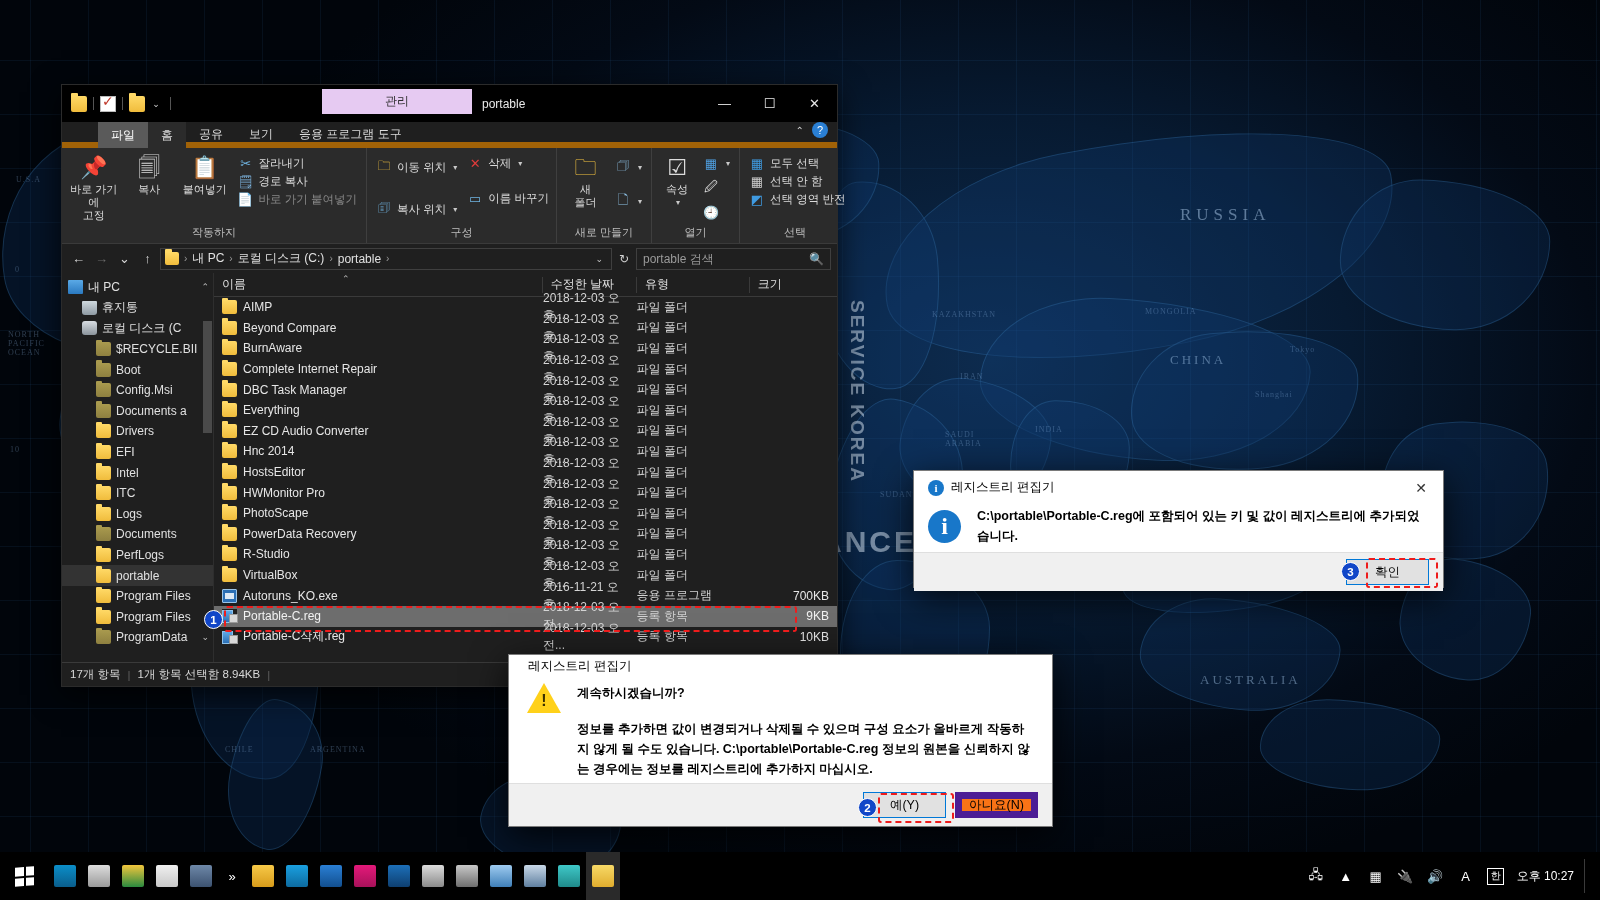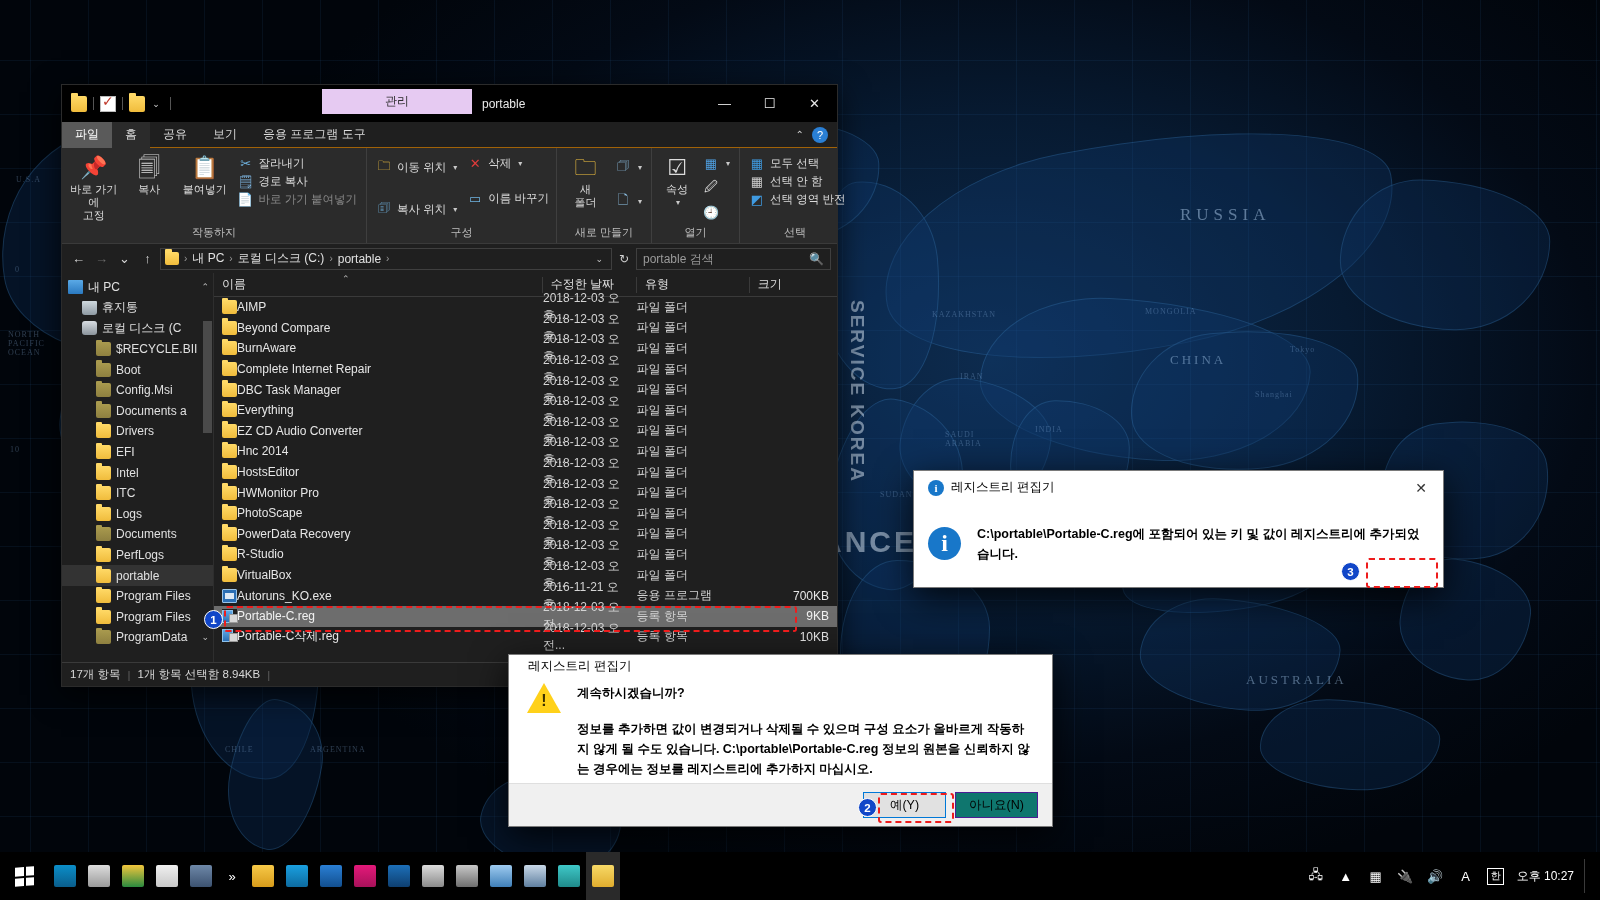--- a/index.html
+++ b/index.html
@@ -107,23 +107,24 @@
   }
   .wbtns { position:absolute; right:0; top:0; display:flex; height:37px; }
   .wbtn {
     width:45px; height:37px; display:flex; align-items:center; justify-content:center;
     color:#e8e8e8; font-size:13px;
   }
 
   
   .tabstrip {
     height: 26px; background:#1f1f1f;
-    display:flex; align-items:center;
+    display:flex; align-items:flex-start;
     position:relative;
-    border-bottom: 1px solid #a16207;
+    border-bottom: 6px solid #a16207;
+    padding-left: 36px;
   }
   .tab {
     padding: 4px 13px 5px; font-size:12px; color:#dcdcdc;
     line-height: 16px;
   }
   .tab.file { background:#5a5a5a; color:#fff; height:26px; display:flex; align-items:center; }
   .tab.active { background:#2b2b2b; height:26px; display:flex; align-items:center; }
   .tab-right { margin-left:auto; display:flex; align-items:center; gap:8px; padding-right:9px; }
   .help-circle {
     width:16px; height:16px; border-radius:50%;
@@ -218,21 +219,21 @@
     position:relative;
   }
   .colhead .c { padding-left:8px; border-left:1px solid #3a3a3a; height:16px; display:flex; align-items:center; }
   .colhead .c:first-child { border-left:0; }
   .sortmark { position:absolute; left:128px; top:1px; color:#b8b8b8; font-size:9px; }
   .frow {
     height:20.6px; display:flex; align-items:center; font-size:12px; color:#e6e6e6;
     position:relative;
   }
   .frow.sel { background:#6d6d6d; color:#f2f2f2; }
-  .fname { display:flex; align-items:flex-start; padding-left:8px; min-width:0; }
+  .fname { display:flex; align-items:center; gap:6px; padding-left:8px; min-width:0; }
   .fdate, .ftype { color:#d4d4d4; }
   .fsize { text-align:right; padding-right:8px; }
   .ficon { width:15px; height:14px; position:relative; flex:none; }
   .exe-ico { background:#2b6fb5; border:1px solid #9bc4e8; border-radius:1px; }
   .exe-ico::after { content:''; position:absolute; left:2px; top:3px; width:9px; height:6px; background:#dce9f6; }
   .reg-ico { background:#1f1f1f; }
   .reg-ico::before {
     content:''; position:absolute; left:0; top:1px; width:9px; height:11px;
     background:linear-gradient(#5ea8e6,#2b6fb5); border:1px solid #8dc1ea;
   }
@@ -267,21 +268,21 @@
     display:flex; align-items:center; justify-content:center;
     font-size:14px; color:#333;
   }
   .dlg-body { flex:1; display:flex; gap:16px; padding:10px 20px 14px 18px; background:#fff; }
   .dlg-foot {
     background:#f0f0f0; border-top:1px solid #dfdfdf;
     display:flex; align-items:center; justify-content:flex-end;
     gap:9px; padding:10px 14px;
   }
   .btn {
-    min-width:83px; height:26px; background:#0f766e; border:1px solid #4c1d95;
+    min-width:83px; height:26px; background:#f97316; border:7px solid #4c1d95;
     font-size:12.5px; color:#000; display:flex; align-items:center; justify-content:center;
     font-family:inherit;
   }
   .btn.default { border:1px solid #0078d7; background:#e1e1e1; }
   .ico-info-sm {
     width:16px; height:16px; border-radius:50%; background:#1877c9;
     color:#fff; font-size:11px; font-weight:bold; font-family:"Liberation Serif", serif;
     display:flex; align-items:center; justify-content:center; flex:none;
   }
   .ico-info-big {
@@ -421,21 +422,21 @@
   <div class="map-layer" id="map-labels">
       <div class="maplabel big" style="left: 1180px; top: 205px; white-space: pre;">RUSSIA</div>
       <div class="maplabel tiny" style="left: 932px; top: 310px; white-space: pre;">KAZAKHSTAN</div>
       <div class="maplabel tiny" style="left: 1145px; top: 307px; white-space: pre;">MONGOLIA</div>
       <div class="maplabel mid" style="left: 1170px; top: 352px; white-space: pre;">CHINA</div>
       <div class="maplabel tiny" style="left: 960px; top: 372px; white-space: pre;">IRAN</div>
       <div class="maplabel tiny" style="left: 945px; top: 430px; white-space: pre;">SAUDI
 ARABIA</div>
       <div class="maplabel tiny" style="left: 1035px; top: 425px; white-space: pre;">INDIA</div>
       <div class="maplabel tiny" style="left: 880px; top: 490px; white-space: pre;">SUDAN</div>
-      <div class="maplabel mid" style="left: 1246px; top: 672px; white-space: pre;">AUSTRALIA</div>
+      <div class="maplabel mid" style="left: 1200px; top: 672px; white-space: pre;">AUSTRALIA</div>
       <div class="maplabel tiny" style="left: 8px; top: 330px; white-space: pre;">NORTH
 PACIFIC
 OCEAN</div>
       <div class="maplabel tiny" style="left: 310px; top: 745px; white-space: pre;">ARGENTINA</div>
       <div class="maplabel tiny" style="left: 225px; top: 745px; white-space: pre;">CHILE</div>
       <div class="maplabel tiny" style="left: 16px; top: 175px; white-space: pre;">U.S.A</div>
       <div class="maplabel tiny" style="left: 1290px; top: 345px; white-space: pre;">Tokyo</div>
       <div class="maplabel tiny" style="left: 1255px; top: 390px; white-space: pre;">Shanghai</div>
       <div class="maplabel tiny" style="left: 1180px; top: 560px; white-space: pre;">INDONESIA</div>
       <div class="maplabel tiny" style="left: 15px; top: 265px; white-space: pre;">0</div>
@@ -889,20 +890,23 @@
 <div class="dlg" id="dlg-info" style="left:913px; top:470px; width:531px; height:118px;">
   <div class="dlg-title">
     <span class="ico-info-sm">i</span>
     <span>레지스트리 편집기</span>
     <span class="dlg-x">✕</span>
   </div>
   <div class="dlg-body" style="padding:2px 18px 6px 14px; align-items:center;">
     <span class="ico-info-big">i</span>
     <div class="dlg-msg" style="font-size:12.5px">C:\portable\Portable-C.reg에 포함되어 있는 키 및 값이 레지스트리에 추가되었습니다.</div>
   </div>
+  <div class="dlg-foot" style="padding:6px 14px;">
+    <button class="btn default">확인</button>
+  </div>
 </div>
 <div class="redbox" style="left:1366px; top:558px; width:72px; height:30px;"></div>
 <div class="stepbadge" style="left:1341px; top:562px;">3</div>
 
 <div class="dlg" id="dlg-confirm" style="left:508px; top:654px; width:545px; height:173px;">
   <div class="dlg-title" style="padding-left:19px; height:28px;">
     <span>레지스트리 편집기</span>
   </div>
   <div class="dlg-body" style="padding:6px 22px 4px 18px;">
     <span class="ico-warn"></span>

